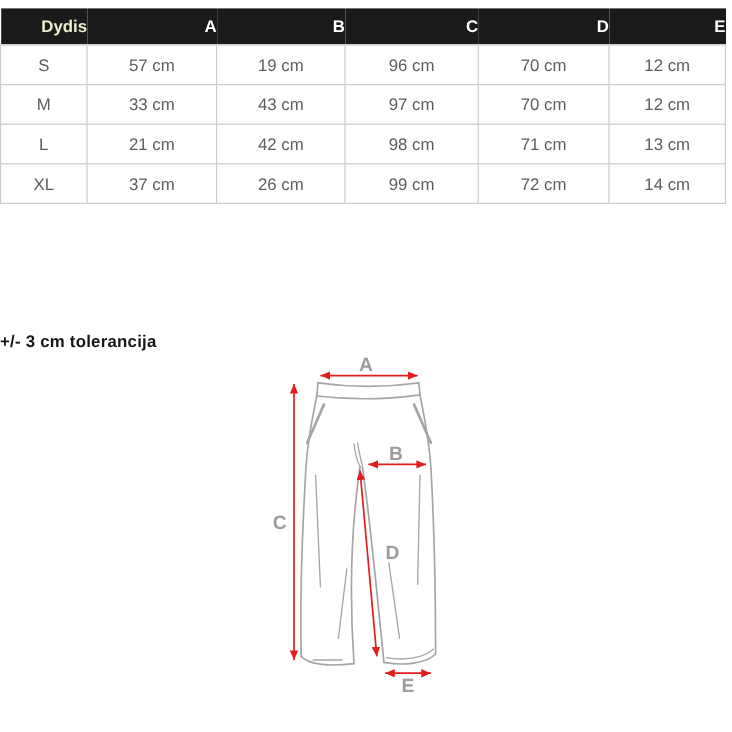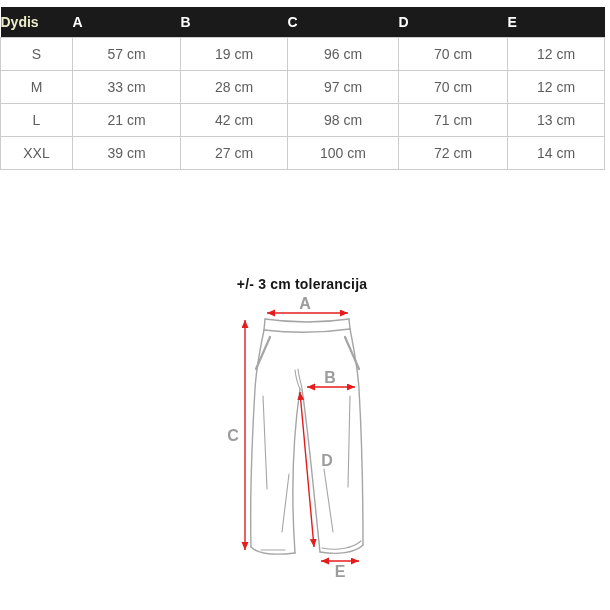--- a/index.html
+++ b/index.html
@@ -16,31 +16,31 @@
   }
   table.size-table{
     position:absolute; top:7px; left:0; width:604px;
     border-collapse:collapse; table-layout:fixed;
   }
   .size-table col.c0{width:72px;} .size-table col.c1{width:108px;}
   .size-table col.c2{width:107px;} .size-table col.c3{width:111px;}
   .size-table col.c4{width:109px;} .size-table col.c5{width:97px;}
   .size-table thead th{
     background:var(--header-bg,#1a1a1a); color:var(--header-text,#fff);
-    height:30px; font-size:14px; font-weight:700; text-align:left; border:none;
+    height:30px; font-size:14px; font-weight:700; text-align:right; border:none;
   }
   .size-table thead th.size-col{ color:var(--size-header-text,#eceec9); }
   .size-table tbody td{
     height:33px; border:1px solid var(--table-border,#ccc);
     text-align:center; vertical-align:middle;
     color:var(--cell-text,#5d5d5d); font-size:14px; font-weight:400;
     background:#fff;
   }
   .tolerance-note{
-    position:absolute; top:276px; left:0; width:604px; text-align:center;
+    position:absolute; top:276px; left:0; width:604px; 
     font-size:14px; font-weight:700; color:var(--title-text,#161616);
     letter-spacing:.2px;
   }
   svg.diagram{ position:absolute; left:0; top:0; width:610px; height:610px; }
   .gline{ stroke:var(--outline-gray,#a5a5a5); fill:none; stroke-width:1.4; stroke-linecap:round; }
   .gline-thin{ stroke:var(--outline-gray,#a5a5a5); fill:none; stroke-width:1.1; stroke-linecap:round; }
   .gline-thick{ stroke:var(--outline-gray,#a5a5a5); fill:none; stroke-width:2.2; stroke-linecap:round; }
   .rline{ stroke:var(--arrow-red,#e51c1c); fill:none; stroke-width:1.4; }
   .ahead{ fill:var(--arrow-red,#e51c1c); }
   .mlabel{ fill:var(--label-gray,#9c9c9c); font-family:"Liberation Sans",sans-serif;
@@ -75,38 +75,38 @@
         <td>S</td>
         <td>57 cm</td>
         <td>19 cm</td>
         <td>96 cm</td>
         <td>70 cm</td>
         <td>12 cm</td>
       </tr>
       <tr>
         <td>M</td>
         <td>33 cm</td>
-        <td>28 cm</td>
+        <td>43 cm</td>
         <td>97 cm</td>
         <td>70 cm</td>
         <td>12 cm</td>
       </tr>
       <tr>
         <td>L</td>
         <td>21 cm</td>
         <td>42 cm</td>
         <td>98 cm</td>
         <td>71 cm</td>
         <td>13 cm</td>
       </tr>
       <tr>
-        <td>XXL</td>
-        <td>39 cm</td>
-        <td>27 cm</td>
-        <td>100 cm</td>
+        <td>XL</td>
+        <td>37 cm</td>
+        <td>26 cm</td>
+        <td>99 cm</td>
         <td>72 cm</td>
         <td>14 cm</td>
       </tr>
     </tbody>
   </table>
 
   <div class="tolerance-note">+/- 3 cm tolerancija</div>
 
   <svg class="diagram" viewBox="0 0 610 610">
     <defs>

